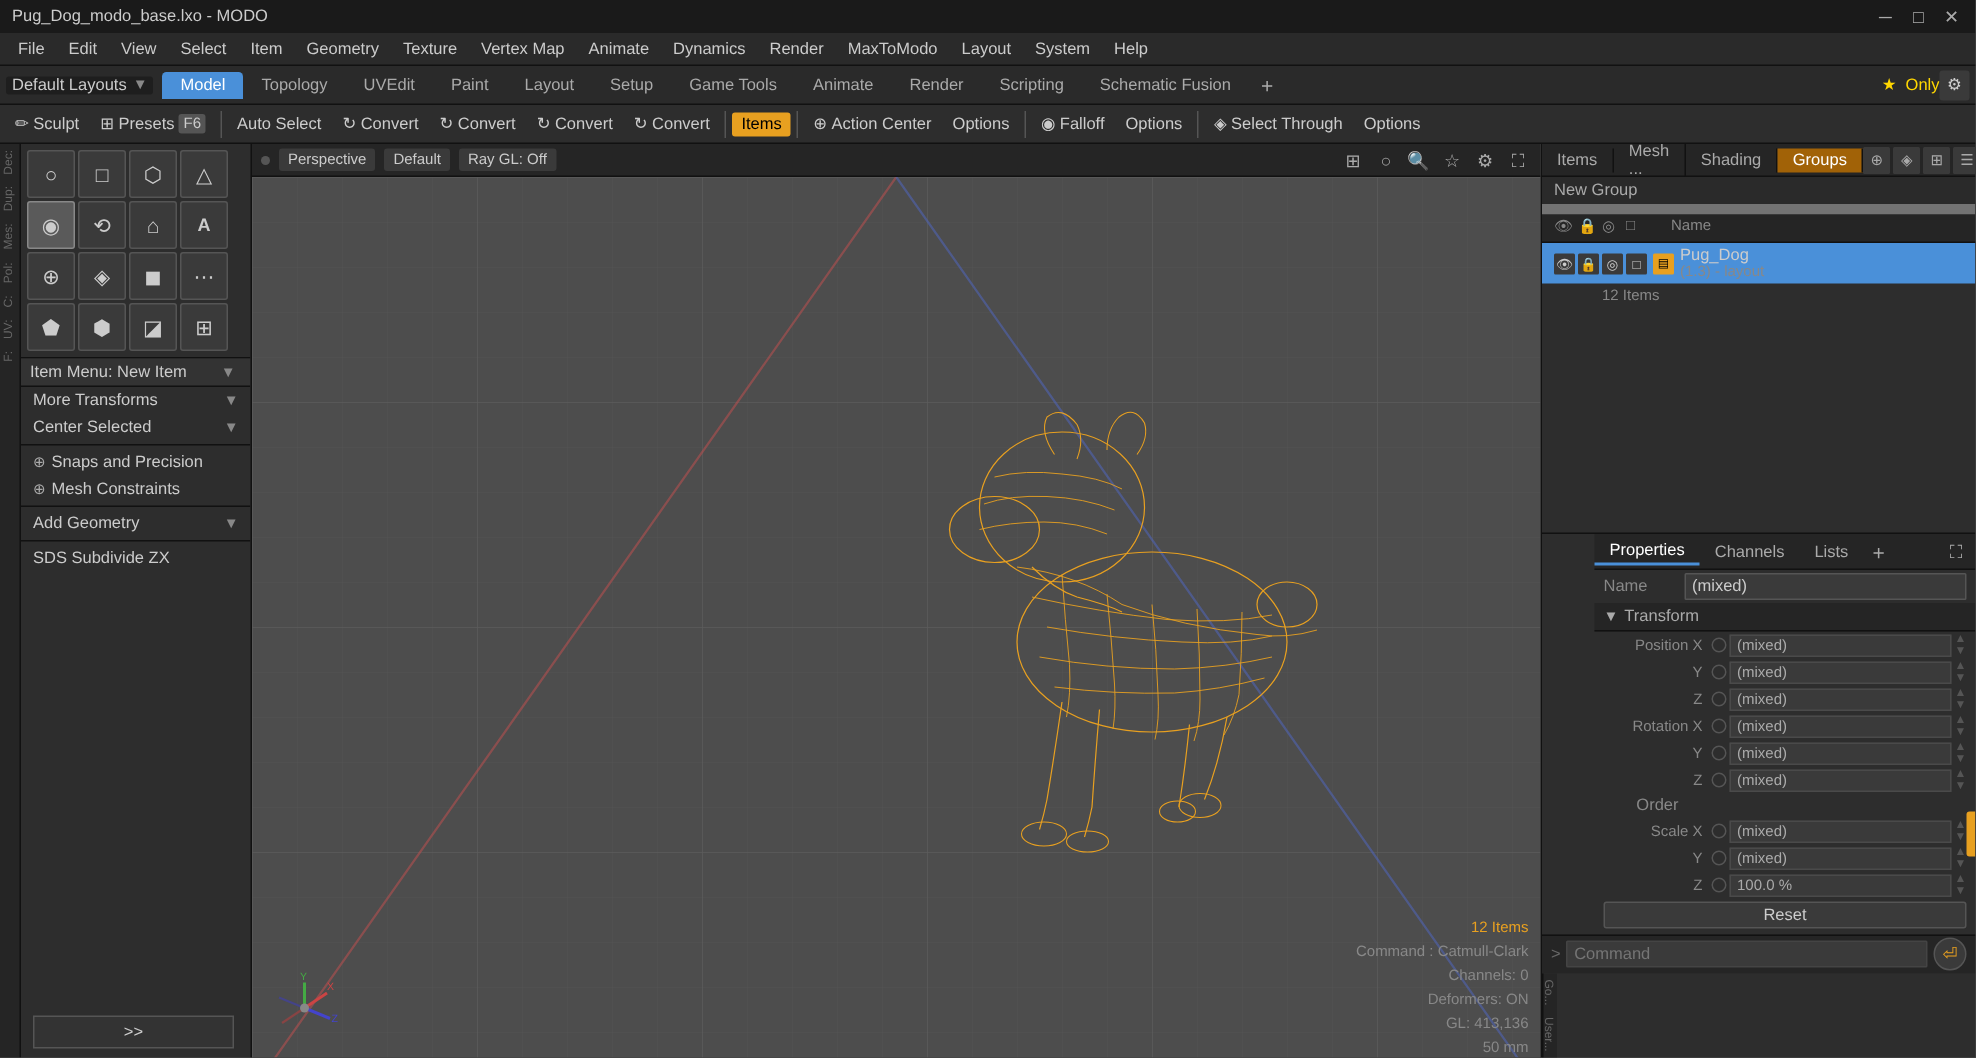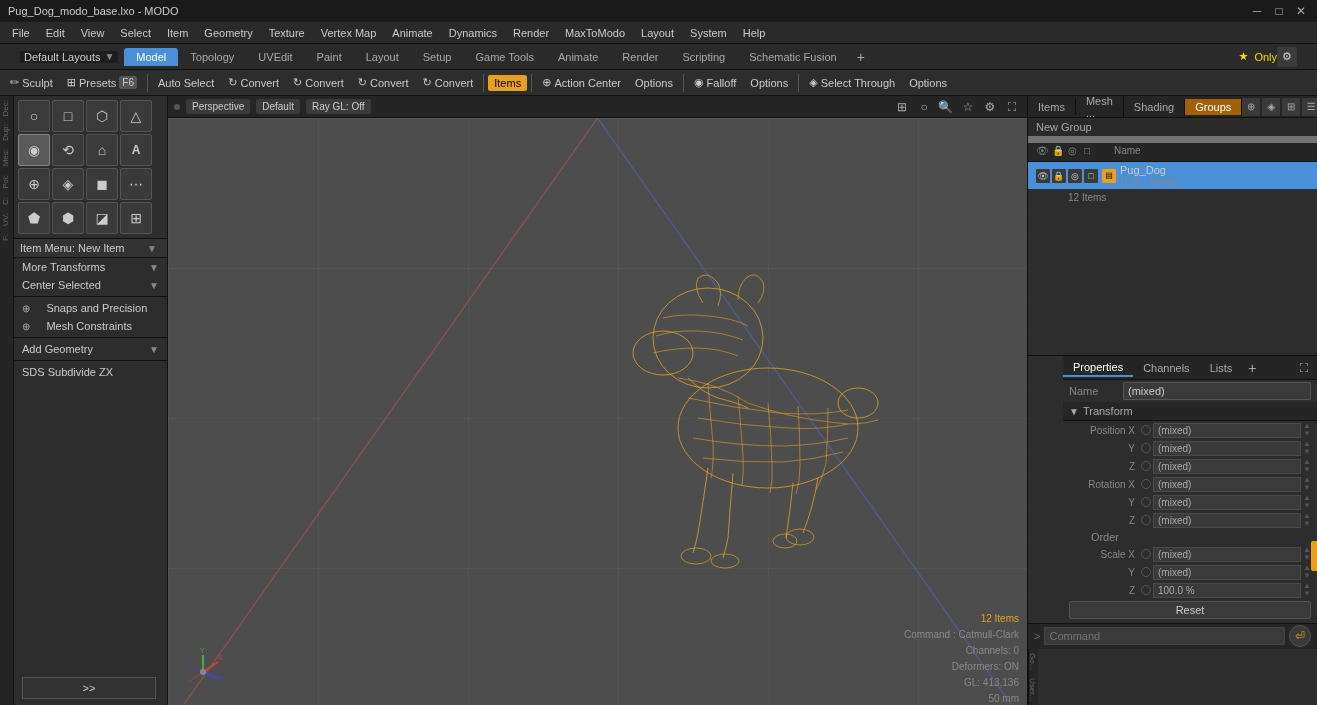--- a/index.html
+++ b/index.html
@@ -9,21 +9,21 @@
     #titlebar { background: #1a1a1a; height: 22px; display: flex; align-items: center; padding: 0 8px; color: #ccc; font-size: 11px; }
     #titlebar .title { flex: 1; }
     #titlebar .win-controls { display: flex; gap: 6px; }
     #titlebar .win-btn { width: 16px; height: 16px; display: flex; align-items: center; justify-content: center; cursor: pointer; color: #aaa; font-size: 12px; }
     
     
     #menubar { background: #2a2a2a; height: 22px; display: flex; align-items: center; padding: 0 4px; border-bottom: 1px solid #111; }
     .menu-item { padding: 2px 8px; color: #ccc; font-size: 11px; cursor: pointer; }
     
     
-    #tabbar { background: #2a2a2a; height: 26px; display: flex; align-items: center; padding: 0 20px; border-bottom: 1px solid #111; }
+    #tabbar { background: #2a2a2a; height: 26px; display: flex; align-items: center; padding: 0 4px; border-bottom: 1px solid #111; }
     .tab { padding: 3px 12px; color: #aaa; font-size: 11px; cursor: pointer; border-radius: 3px 3px 0 0; }
     .tab.active { background: #4a90d9; color: #fff; }
     .tab-plus { padding: 2px 8px; color: #aaa; font-size: 14px; cursor: pointer; }
     .tab-spacer { flex: 1; }
     .tab-right { display: flex; align-items: center; gap: 6px; color: #ffd700; font-size: 11px; }
     .gear-btn { width: 20px; height: 20px; background: #3a3a3a; display: flex; align-items: center; justify-content: center; cursor: pointer; border-radius: 2px; }
     
     
     #toolbar { background: #2d2d2d; height: 26px; display: flex; align-items: center; padding: 0 4px; gap: 2px; border-bottom: 1px solid #111; }
     .toolbar-item { padding: 2px 6px; color: #ccc; font-size: 11px; cursor: pointer; display: flex; align-items: center; gap: 3px; border-radius: 2px; }
@@ -33,21 +33,21 @@
     
     #main { display: flex; height: calc(705px - 22px - 22px - 26px - 26px); }
     
     
     #left-panel { width: 168px; background: #2d2d2d; border-right: 1px solid #111; display: flex; flex-direction: column; overflow: hidden; }
     .left-toolbar { display: flex; flex-wrap: wrap; padding: 4px; gap: 2px; border-bottom: 1px solid #111; }
     .tool-btn { width: 32px; height: 32px; background: #3a3a3a; border: 1px solid #555; border-radius: 2px; display: flex; align-items: center; justify-content: center; cursor: pointer; color: #ccc; font-size: 14px; }
     .tool-btn.active { background: #5a5a5a; border-color: #888; }
     .item-menu { display: flex; align-items: center; padding: 3px 6px; background: #333; border-bottom: 1px solid #111; font-size: 11px; color: #ccc; cursor: pointer; }
     .item-menu span { margin-right: 4px; }
-    .left-btn { display: flex; align-items: center; padding: 3px 8px; color: #ccc; font-size: 11px; cursor: pointer; gap: 16px; }
+    .left-btn { display: flex; align-items: center; padding: 3px 8px; color: #ccc; font-size: 11px; cursor: pointer; gap: 4px; }
     .left-btn .arrow { color: #888; font-size: 10px; }
     .left-sep { height: 1px; background: #111; margin: 2px 0; }
     .expand-bar { width: 134px; height: 22px; background: #333; border: 1px solid #555; display: flex; align-items: center; justify-content: center; margin: 2px 4px; cursor: pointer; color: #ccc; font-size: 11px; }
     
     
     #viewport { flex: 1; background: #4a4a4a; position: relative; overflow: hidden; }
     #viewport-header { background: #252525; height: 22px; display: flex; align-items: center; padding: 0 6px; gap: 6px; border-bottom: 1px solid #111; }
     .vp-btn { padding: 2px 6px; background: #3a3a3a; border-radius: 2px; color: #ccc; font-size: 10px; cursor: pointer; }
     .vp-dot { width: 6px; height: 6px; background: #555; border-radius: 50%; }
     .vp-spacer { flex: 1; }

